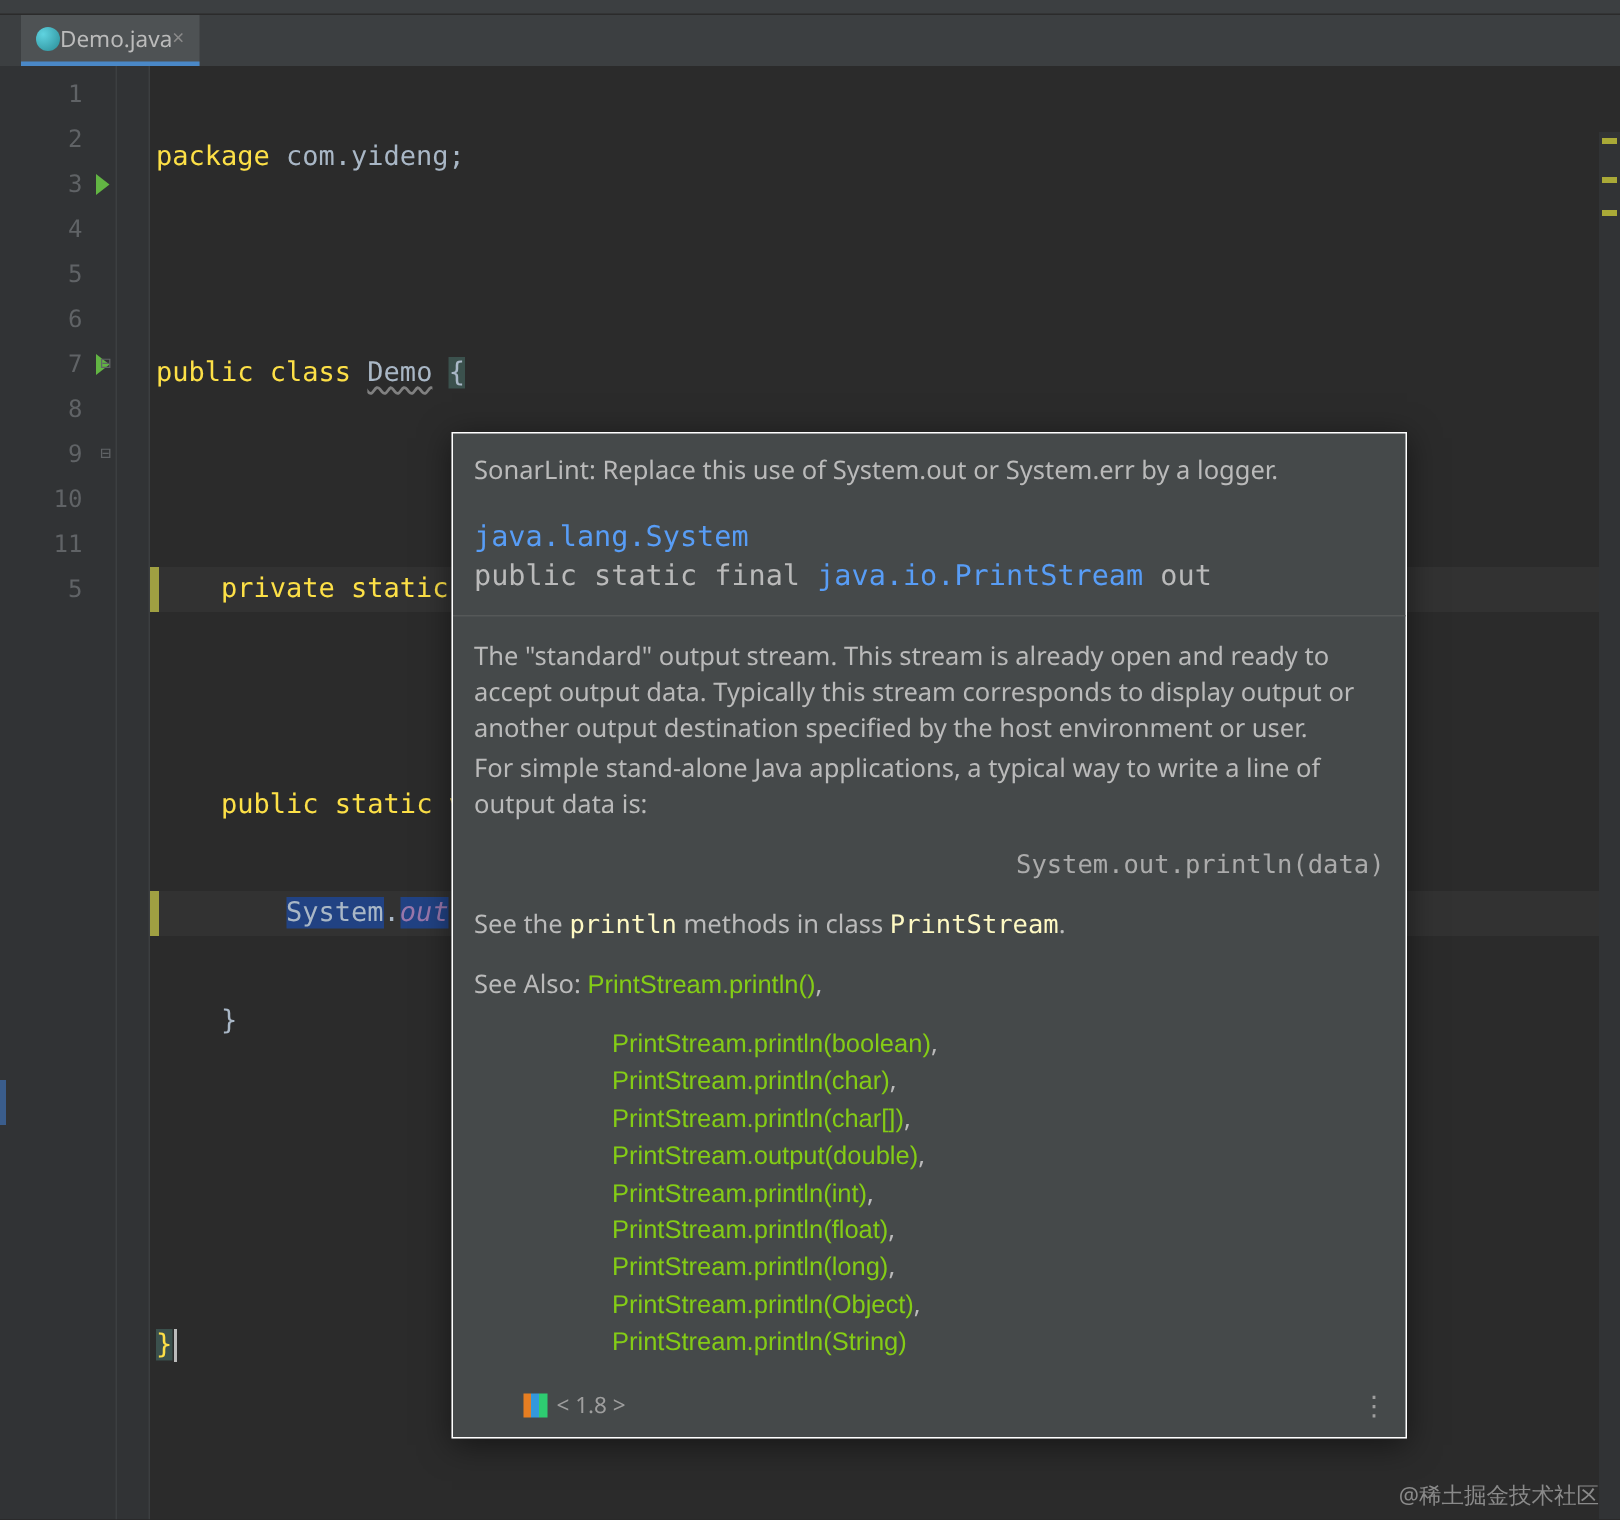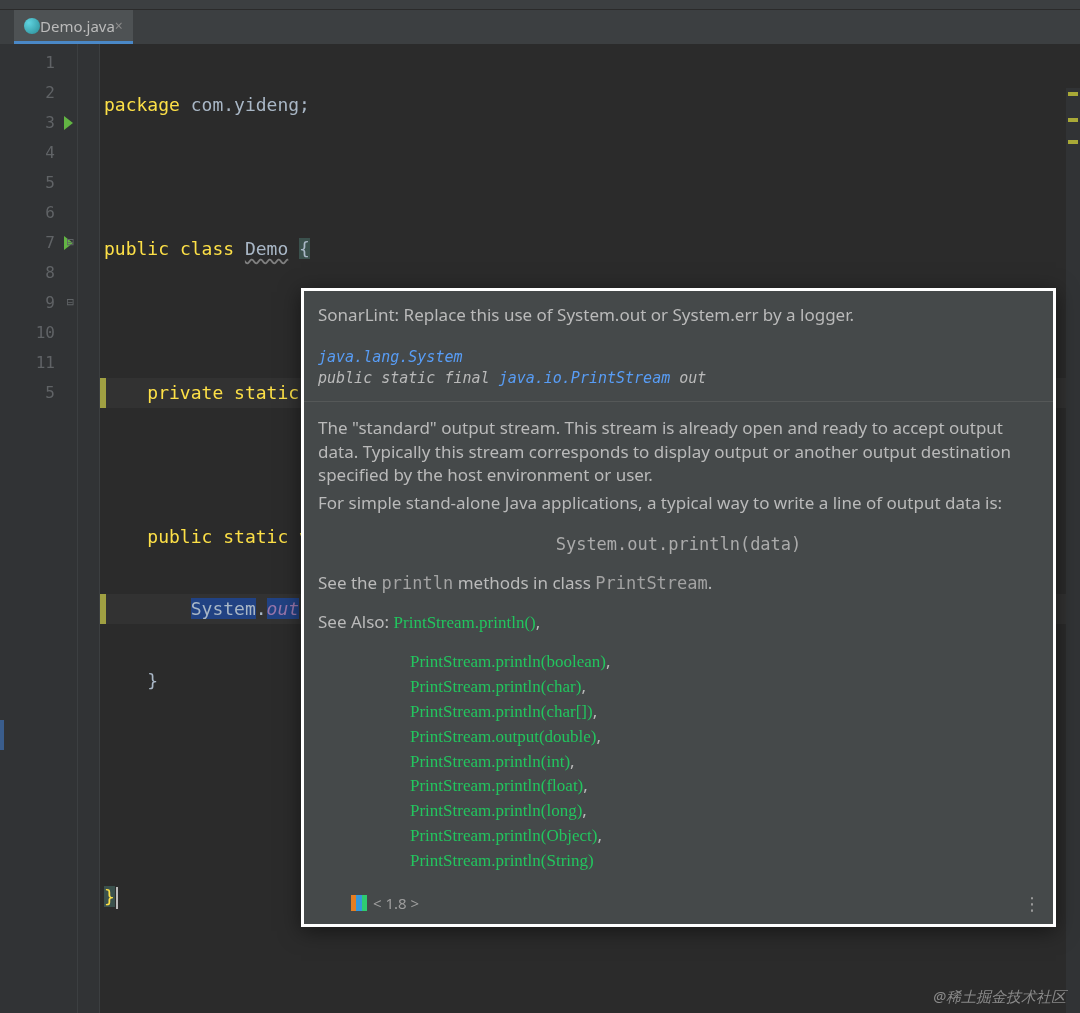--- a/index.html
+++ b/index.html
@@ -112,57 +112,56 @@
   .highlight-stripe {
     position:absolute;
     left:0; width:6px; height:30px;
     background:#a0a042;
   }
   
   .tooltip {
     position: absolute;
     left: 301px;
     top: 288px;
-    width: 755px;
+    width: 637px;
     background: #45494a;
-    border: 3px solid #ffffff;
+    border: 1px solid #ffffff;
     box-shadow: 0 4px 20px rgba(0,0,0,0.5);
     font-family: system-ui, sans-serif;
     font-size: 17px;
     color: #bababa;
     line-height: 1.4;
   }
   .tt-lint {
     padding: 12px 14px 10px;
   }
   .tt-sig {
     padding: 10px 14px 12px;
     border-bottom: 1px solid #555858;
     font-family: 'Menlo','Consolas',monospace;
-    font-size: 15px;
-    font-style: italic;
+    font-size: 19px;
   }
   .tt-link { color: #589df6; }
   .tt-body {
     padding: 14px 14px 10px;
   }
   .tt-body p { margin-bottom: 4px; }
   .tt-code-center {
     font-family: 'Menlo','Consolas',monospace;
-    text-align: center;
+    text-align: right;
     padding: 14px 0;
     color: #ababab;
   }
-  .tt-mono { font-family: 'Menlo','Consolas',monospace; color:#a3a3a3; }
+  .tt-mono { font-family: 'Menlo','Consolas',monospace; color:#fef9c3; }
   .tt-seealso { padding: 0 14px 12px; }
   .tt-seealso-list {
     padding-left: 92px;
     margin-top: 15px;
   }
-  .tt-seealso-item { font-family: Liberation Serif, serif; color:#22c55e; }
+  .tt-seealso-item { font-family: Liberation Sans, sans-serif; color:#84cc16; }
   .tt-footer {
     display:flex;
     align-items:center;
     justify-content:space-between;
     padding: 6px 12px 8px;
   }
   .tt-footer-left { display:flex; align-items:center; gap:6px; color:#9e9e9e; font-size:15px;padding-left:35px;}
   .tt-lib-icon {
     width:16px; height:16px;
     background: linear-gradient(90deg,#e67e22 33%, #3498db 33% 66%, #2ecc71 66%);
@@ -177,21 +176,20 @@
     background:#313335;
   }
   .marker { position:absolute; right:2px; width:10px; height:4px; }
   .marker-warn{ background:#a9a937; }
   .watermark {
     position:absolute;
     right:14px; bottom:6px;
     color:#8a8a8a;
     font-family: system-ui, sans-serif;
     font-size:15px;
-    font-style:italic;
   }
   .fold-icon {
     position:absolute;
     left:-16px;
     top:8px;
     width:12px; height:12px;
     color:#606366;
     font-size:12px;
     line-height:12px;
   }

